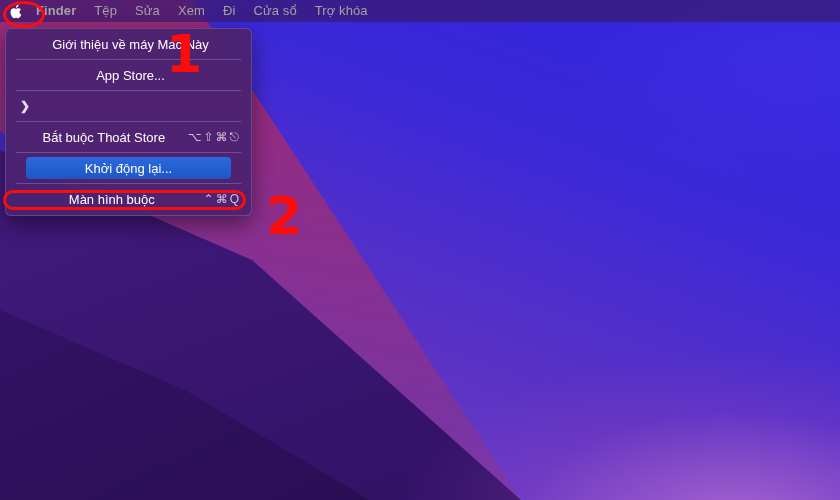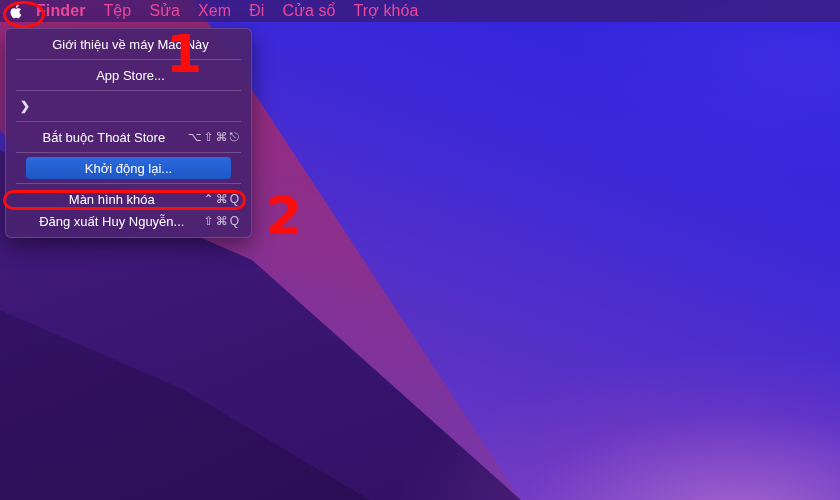--- a/index.html
+++ b/index.html
@@ -72,22 +72,22 @@
     position: relative;
     width: 30px; height: 22px;
     display: flex; align-items: center; justify-content: center;
   }
   .apple-glyph {
     display: block;
     width: 13px; height: 15px;
     color: #ffffff;
   }
   .mb-item {
-    color: #ec4899;
-    font-size: 16px;
+    color: #a3a3a3;
+    font-size: 13px;
     line-height: 22px;
     padding: 0 9px;
     white-space: nowrap;
     letter-spacing: .1px;
   }
   .mb-item.bold { font-weight: bold; padding-left: 6px; }
 
   
   .appmenu {
     position: absolute;
@@ -227,26 +227,22 @@
 
     <div class="msep"></div>
 
     <div class="mrow selected">
       <span class="label">Khởi động lại...</span>
     </div>
 
     <div class="msep"></div>
 
     <div class="mrow">
-      <span class="label">Màn hình khóa</span>
+      <span class="label">Màn hình buộc</span>
       <span class="shortcut">⌃⌘Q</span>
-    </div>
-    <div class="mrow">
-      <span class="label">Đăng xuất Huy Nguyễn...</span>
-      <span class="shortcut">⇧⌘Q</span>
     </div>
 
   </div>
 
   <div class="ann-ellipse"></div>
   <div class="ann-rect"></div>
   <div class="ann-num n1">1</div>
   <div class="ann-num n2">2</div>
 
 </div>

